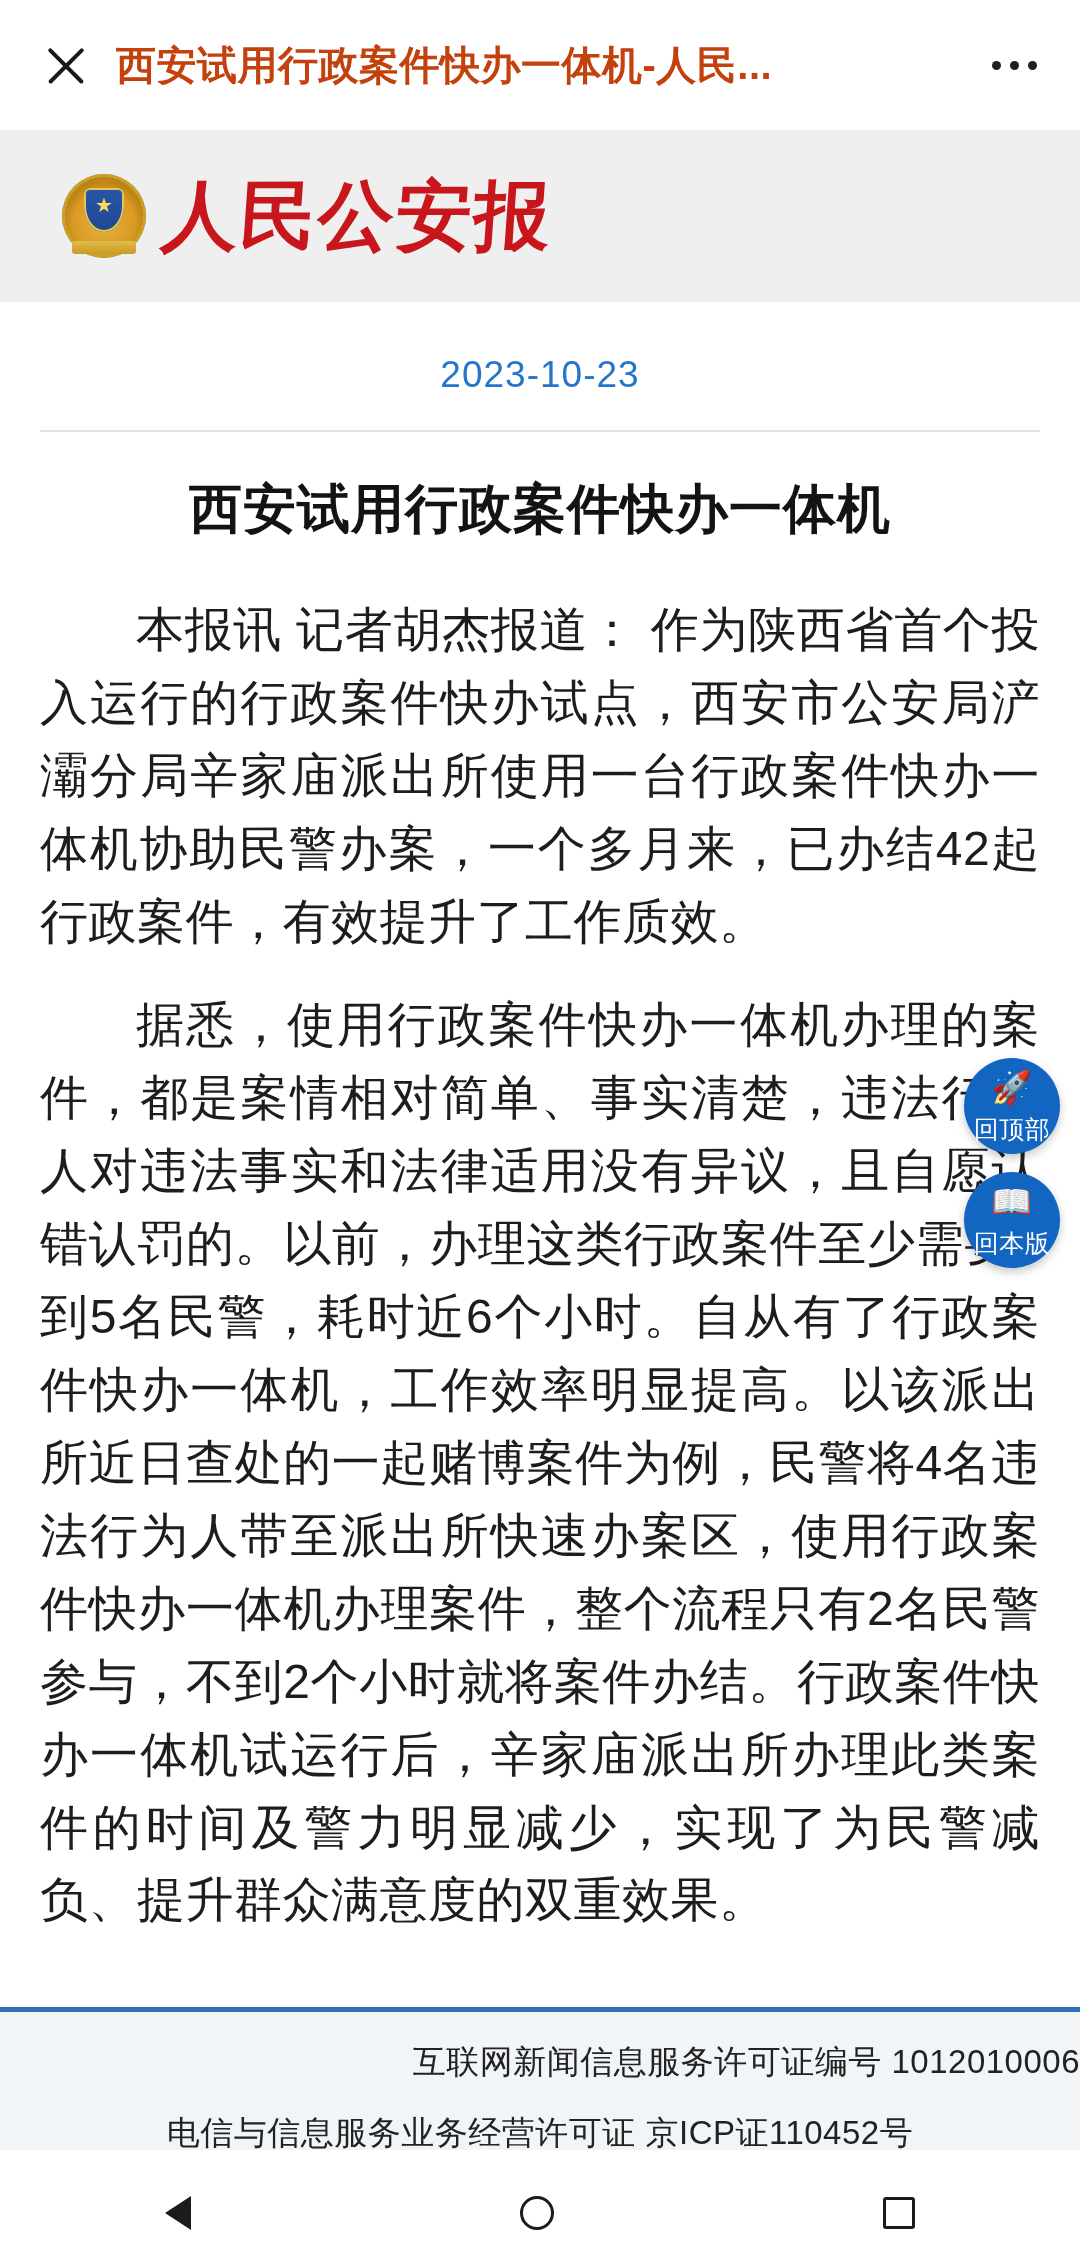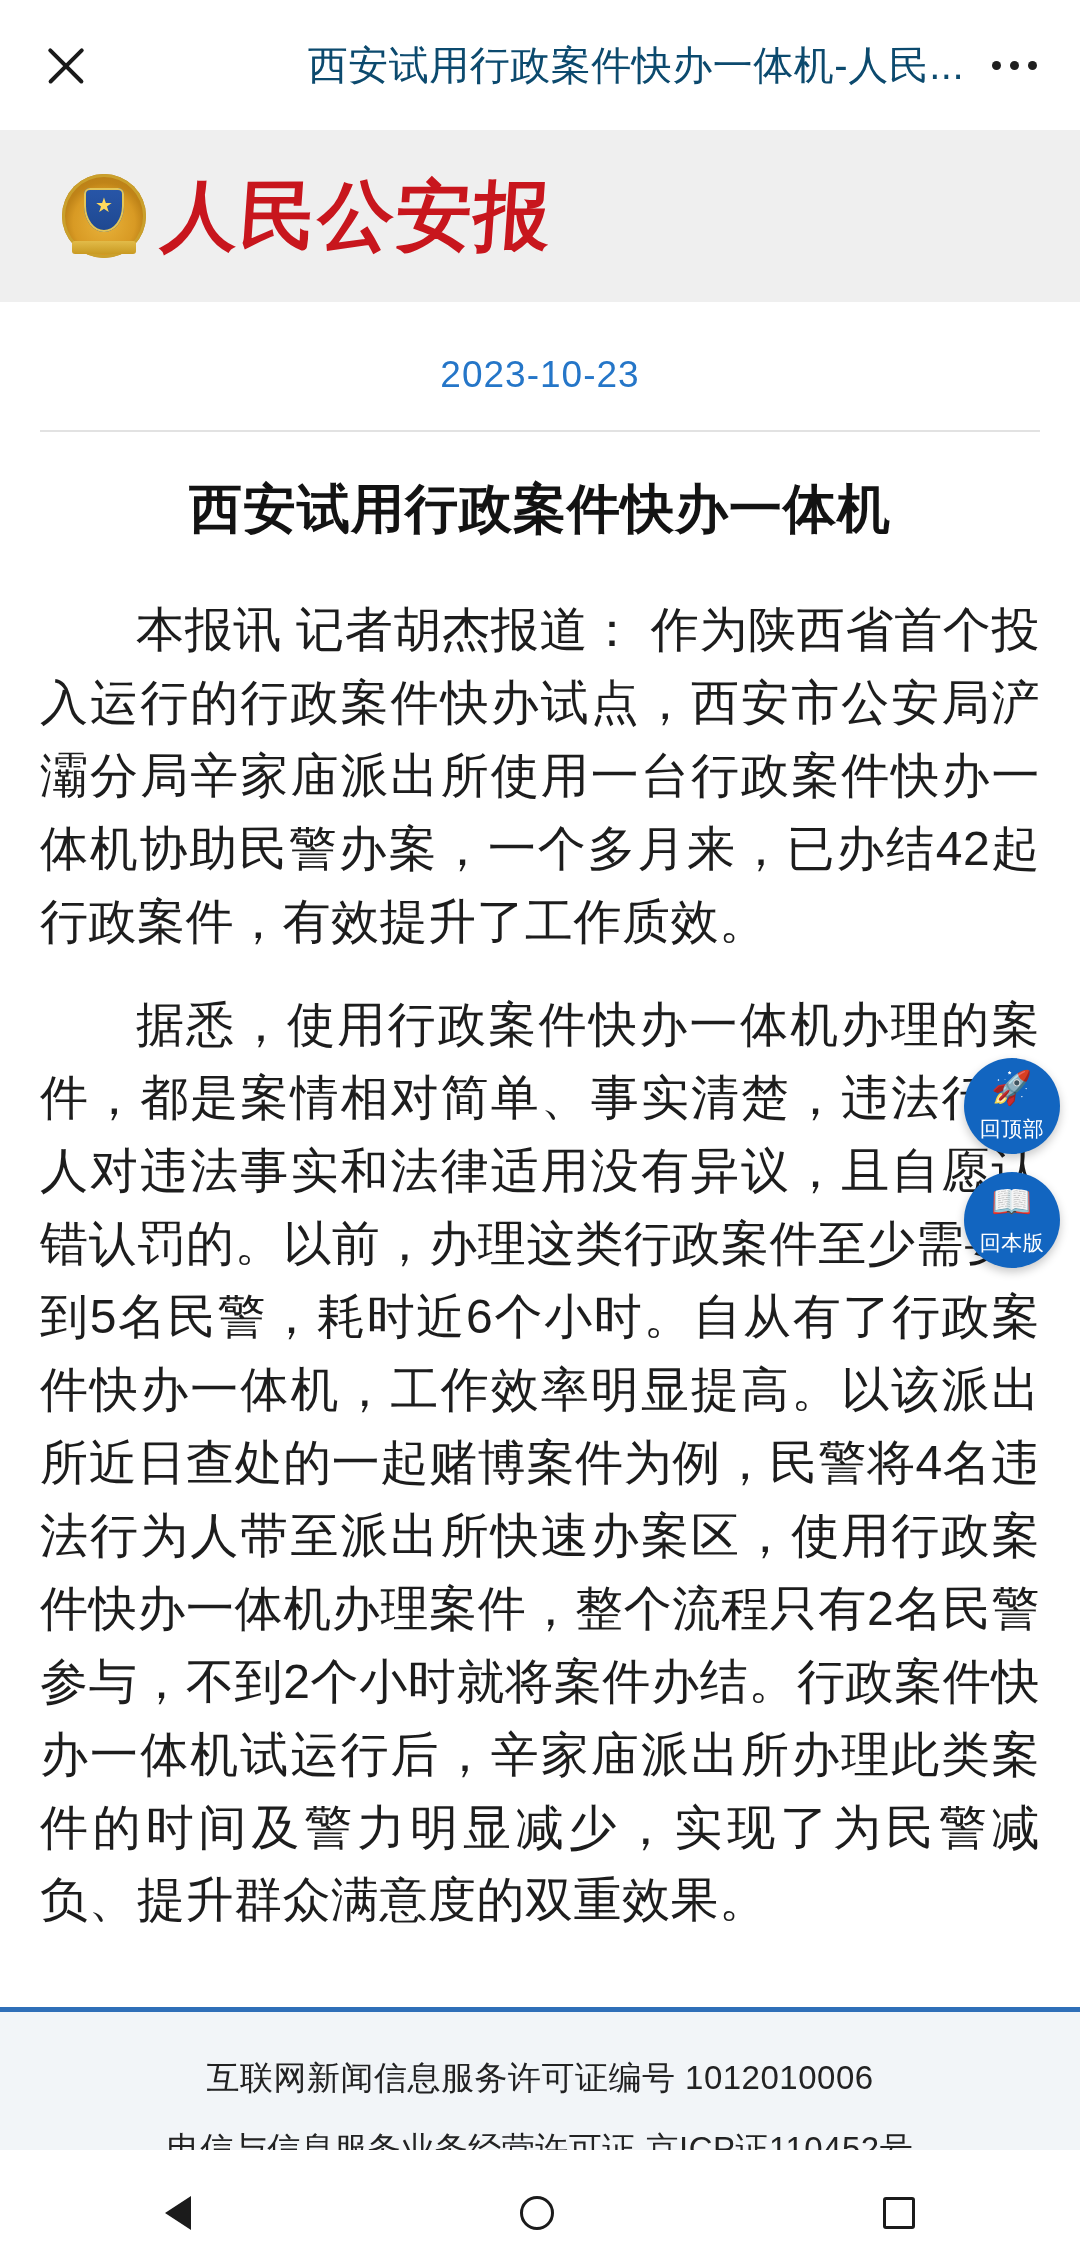--- a/index.html
+++ b/index.html
@@ -35,24 +35,24 @@
     width: 48px;
     height: 3.5px;
     background: #1a1a1a;
     border-radius: 2px;
   }
   .close-btn::before { transform: rotate(45deg); }
   .close-btn::after  { transform: rotate(-45deg); }
 
   .page-title {
     flex: 1 1 auto;
-    text-align: right;
+    text-align: left;
     font-size: 40px;
-    color: #0c4a6e;
-    font-weight: 400;
+    color: #c2410c;
+    font-weight: 700;
     letter-spacing: 0.5px;
     white-space: nowrap;
     overflow: hidden;
     padding: 0 18px;
   }
   .more-btn {
     width: 64px;
     flex: 0 0 64px;
     display: flex;
     justify-content: center;
@@ -171,40 +171,40 @@
     background: #f2f5f8;
     border-top: 5px solid #2f6fb8;
     overflow: hidden;
   }
   .footer-line {
     text-align: center;
     font-size: 33px;
     color: #222;
     letter-spacing: 0.5px;
   }
-  .footer-line.l1 { margin-top: 44px; }
+  .footer-line.l1 { margin-top: 28px; text-align: right; }
   .footer-line.l2 { margin-top: 26px; }
 
   
   .fab {
     position: absolute;
     right: 20px;
     width: 96px;
     height: 96px;
     border-radius: 50%;
     background: #1265c0;
     color: #fff;
     display: flex;
     flex-direction: column;
     align-items: center;
     justify-content: center;
     box-shadow: 0 4px 10px rgba(0,0,0,.22);
   }
   .fab .glyph { font-size: 33px; line-height: 30px; margin-top: 2px; }
-  .fab .fab-label { font-size: 21px; line-height: 26px; margin-top: 13px; letter-spacing: .5px;}
+  .fab .fab-label { font-size: 25px; line-height: 26px; margin-top: 13px; letter-spacing: .5px;}
   #fab-top { top: 1058px; }
   #fab-edition { top: 1172px; }
 
   
   .navbar {
     position: absolute;
     left: 0; right: 0; bottom: 0;
     height: 106px;
     background: #ffffff;
     display: flex;

